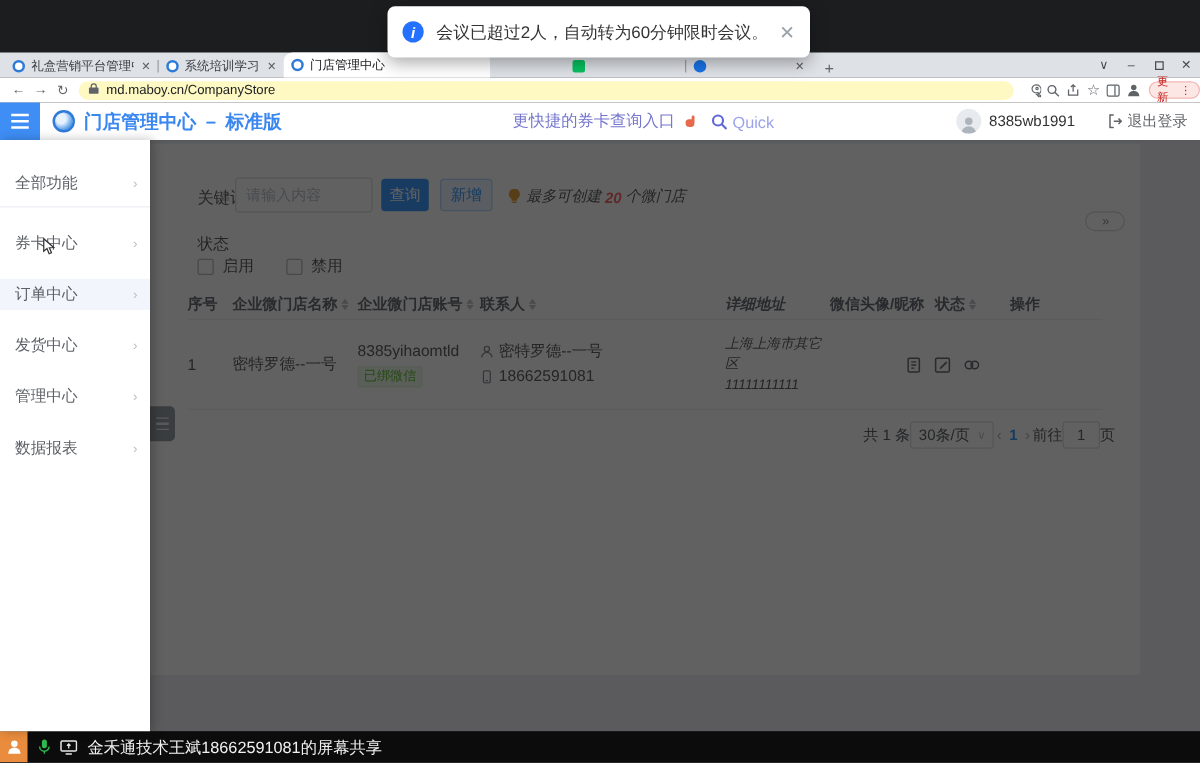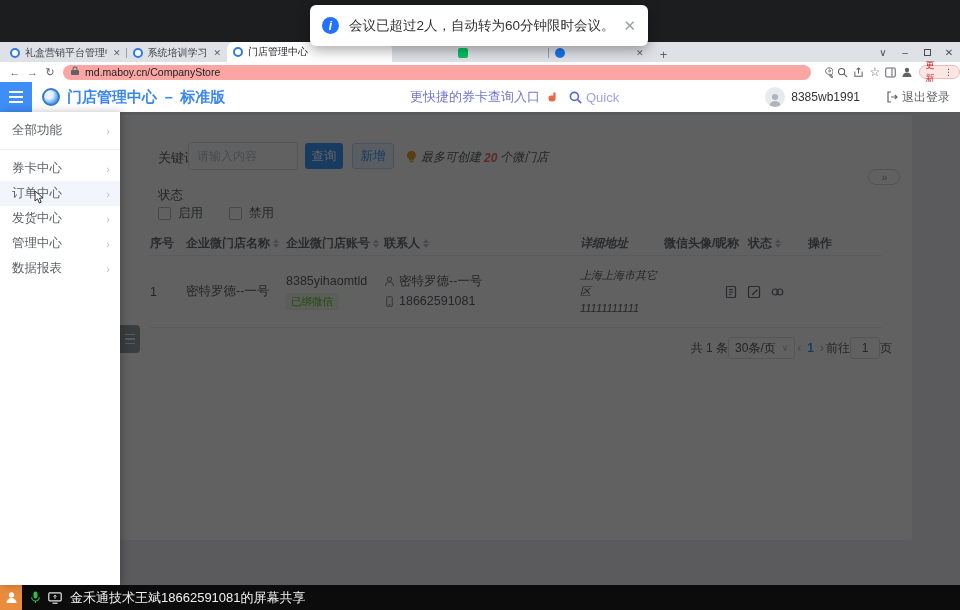--- a/index.html
+++ b/index.html
@@ -29,21 +29,21 @@
   .tab-title { max-width:82px; overflow:hidden; white-space:nowrap; }
   .tab-close { margin-left:6px; font-size:9px; color:#5f6368; cursor:pointer; }
   .newtab { font-size:13px; color:#5f6368; padding:0 10px; cursor:pointer; }
   .win-controls { margin-left:auto; display:flex; align-items:center; height:20px; }
   .win-btn { width:22px; height:20px; display:flex; align-items:center; justify-content:center; font-size:10px; color:#4a4d52; cursor:pointer; }
   .max-box { width:7px; height:7px; border:1px solid #4a4d52; }
 
   
   .addressbar { position:absolute; left:0; top:62px; width:960px; height:20px; background:#fff; display:flex; align-items:center; }
   .nav-btn { color:#5f6368; font-size:11px; width:20px; text-align:center; cursor:pointer; }
-  .url-pill { height:15px; background:#fca5a5; border-radius:8px; flex:0 0 748px; margin-left:4px; display:flex; align-items:center; padding:0 8px; }
+  .url-pill { height:15px; background:#fef9c3; border-radius:8px; flex:0 0 748px; margin-left:4px; display:flex; align-items:center; padding:0 8px; }
   .lock-icon { font-size:8px; color:#5f6368; margin-right:6px; }
   .url-text { font-size:10.5px; color:#202124; }
   .bar-icon { width:18px; height:14px; color:#5f6368; display:flex; align-items:center; justify-content:center; cursor:pointer; }
   .bar-icon svg { display:block; }
   .update-pill { margin-left:4px; border:1px solid #f2b8b5; background:#fde7e5; color:#c5221f; border-radius:8px;
                  height:14px; display:flex; align-items:center; padding:0 6px; font-size:9px; cursor:pointer; }
 
   
   .appheader { position:absolute; left:0; top:82px; width:960px; height:30px; background:#fff; z-index:10;
                display:flex; align-items:center; box-shadow:0 1px 2px rgba(0,0,0,.06); }
@@ -60,21 +60,21 @@
   .quick { margin-left:4px; font-size:13px; color:#9ca3ea; cursor:pointer; }
   .hdr-right { position:absolute; right:10px; display:flex; align-items:center; }
   .hdr-avatar { width:20px; height:20px; border-radius:50%; background:#e7eaee; display:flex; align-items:flex-end; justify-content:center; overflow:hidden;}
   .username { font-size:12px; color:#303133; margin-left:6px; margin-right:26px; }
   .logout { display:flex; align-items:center; cursor:pointer; }
   .logout-label { font-size:12px; color:#606266; margin-left:4px; }
 
   
   .sidebar { position:absolute; left:0; top:112px; width:120px; height:473px; background:#fff; z-index:20;
              box-shadow:2px 0 8px rgba(0,0,0,.25); padding-top:6px;}
-  .side-item { height:25px; display:flex; align-items:center; padding:0 10px 0 12px; font-size:12.5px; color:#5c6066; cursor:pointer; }
+  .side-item { height:25px; display:flex; align-items:center; padding:0 10px 0 12px; font-size:12.5px; color:#5c6066; cursor:pointer;margin-top:16px; }
   .side-item .chev { margin-left:auto; color:#b8bcc4; font-size:11px; }
   .side-item.hovered { background:#f2f6fc; }
   .side-divider { height:1px; background:#ebeef5; margin:6px 0; }
   .cursor-pointer-icon { position:absolute; left:33px; top:78px; z-index:30; }
 
   
   .content { position:absolute; left:120px; top:112px; width:840px; height:473px; background:#eef0f4; }
   .card { position:absolute; left:0; top:3px; width:792px; height:425px; background:#fff; border-radius:2px; }
 
   .search-row { position:absolute; left:0; top:27px; width:100%; height:28px; }

